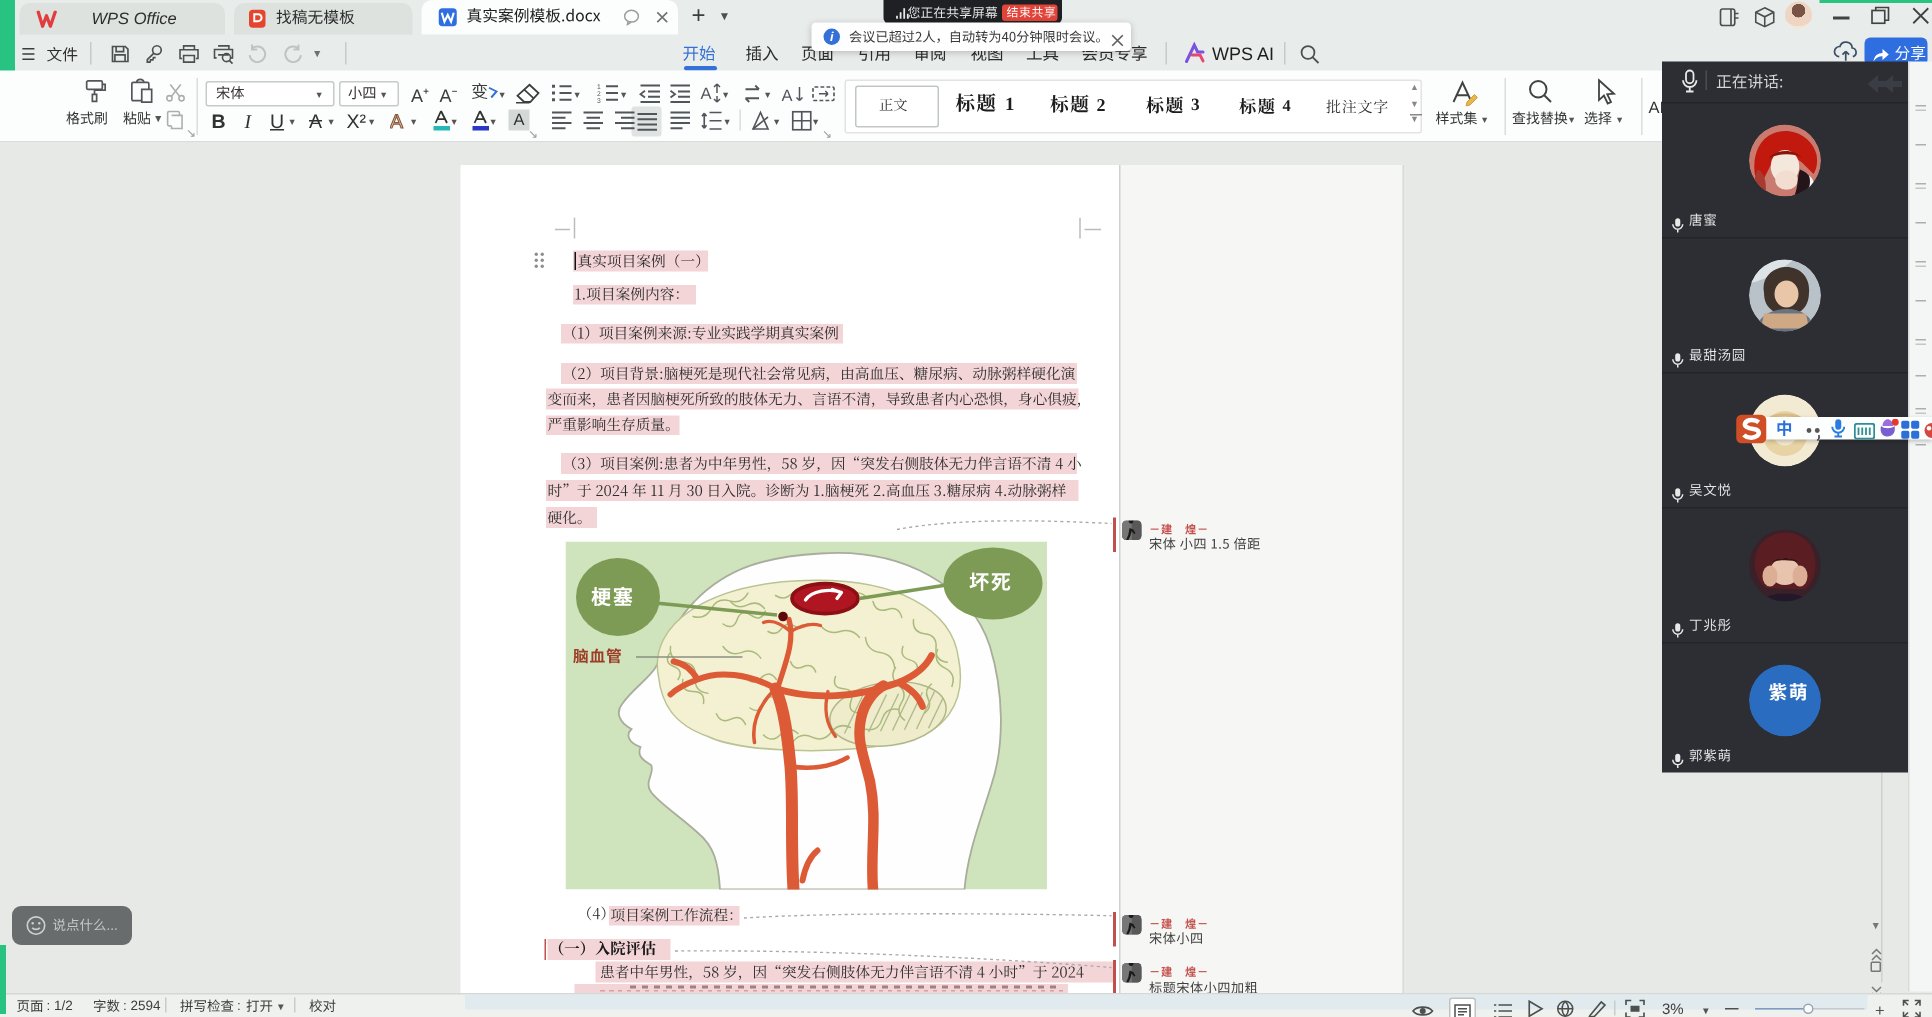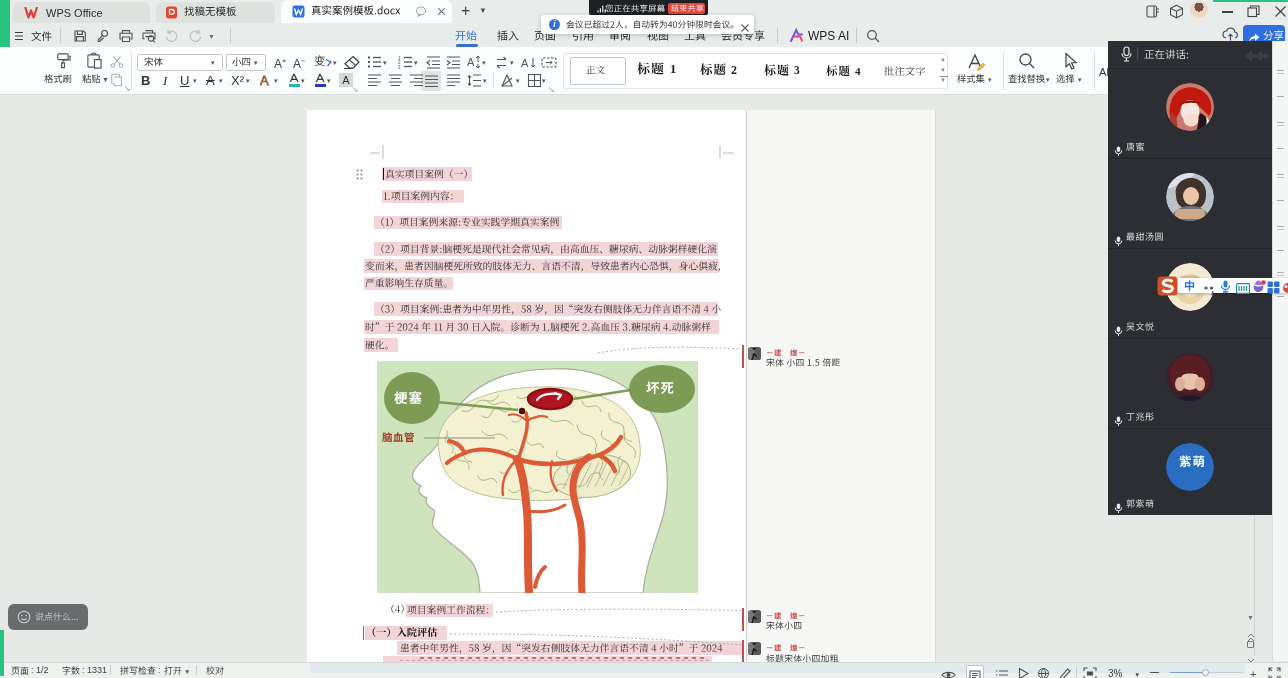--- a/index.html
+++ b/index.html
@@ -267,21 +267,21 @@
       </defs>
     </svg>
     <div class="abs" style="left:0px;top:0px;width:1288px;height:23px;background:#e8ecea;"></div>
     <div class="abs" style="left:0px;top:23px;width:1288px;height:24px;background:#e8ecea;"></div>
     <div class="abs" style="left:0px;top:0px;width:10px;height:74px;background:#28c381;"></div>
     <div class="abs" style="left:1213px;top:0px;width:75px;height:2px;background:#28c381;"></div>
     <div class="abs" style="left:13px;top:2px;width:137px;height:21px;background:#dde2df;border-radius:7px 7px 0 0;display:flex;align-items:center;padding-left:11px;">
       <svg width="15" height="12" viewBox="0 0 15 12">
         <path d="M1.5 1 L4.4 10.5 L7 3.5 L9.6 10.5 L12.8 1" stroke="#e03e3e" stroke-width="2.2" fill="none" stroke-linecap="round" stroke-linejoin="round"></path>
       </svg>
-      <span style="font-size:11px;color:#2d2d2d;margin-left:7px;">WPS Office</span>
+      <span style="font-size:11px;color:#2d2d2d;margin-left:22px;font-style:italic;">WPS Office</span>
     </div>
     <div class="abs" style="left:156px;top:2px;width:119px;height:21px;background:#dde2df;border-radius:7px 7px 0 0;display:flex;align-items:center;padding-left:9px;">
       <svg width="13" height="13" viewBox="0 0 13 13">
         <rect x="1" y="0.5" width="11" height="12" rx="2.5" fill="#e5452f"></rect>
         <path d="M4.5 3.5 h2.6 a2.3 2.3 0 0 1 0 4.6 h-2.6 z" fill="none" stroke="#fff" stroke-width="1.3"></path>
       </svg>
       <div style="margin-left:6px;">
         <svg width="53" height="13" style="display:block;overflow:visible;">
           <g fill="#2d2d2d" transform="matrix(0.0105,0,0,-0.0105,0,9.240)">
             <use href="#g0" x="0"></use>
@@ -1397,21 +1397,21 @@
     </div>
     <div class="abs" style="left:31px;top:665px;font-size:9px;color:#3d3d3d;">: 1/2</div>
     <div class="abs" style="left:62px;top:665.5px;">
       <svg width="19" height="11" style="display:block;overflow:visible;">
         <g fill="#3d3d3d" transform="matrix(0.009,0,0,-0.009,0,7.920)">
           <use href="#g226" x="0"></use>
           <use href="#g227" x="1000"></use>
         </g>
       </svg>
     </div>
-    <div class="abs" style="left:82px;top:665px;font-size:9px;color:#3d3d3d;">: 1331</div>
+    <div class="abs" style="left:82px;top:665px;font-size:9px;color:#3d3d3d;">: 2594</div>
     <div class="abs" style="left:110px;top:665px;width:1px;height:10px;background:#c8ccca;"></div>
     <div class="abs" style="left:120px;top:665.5px;">
       <svg width="37" height="11" style="display:block;overflow:visible;">
         <g fill="#3d3d3d" transform="matrix(0.009,0,0,-0.009,0,7.920)">
           <use href="#g228" x="0"></use>
           <use href="#g229" x="1000"></use>
           <use href="#g230" x="2000"></use>
           <use href="#g79" x="3000"></use>
         </g>
       </svg>

